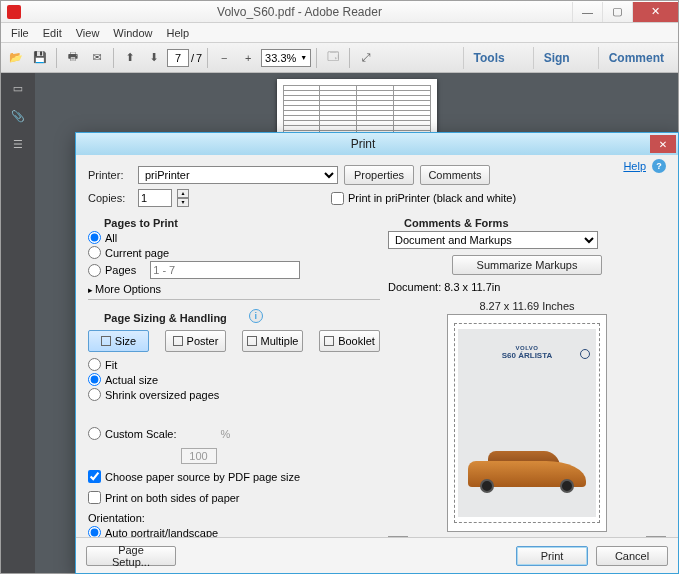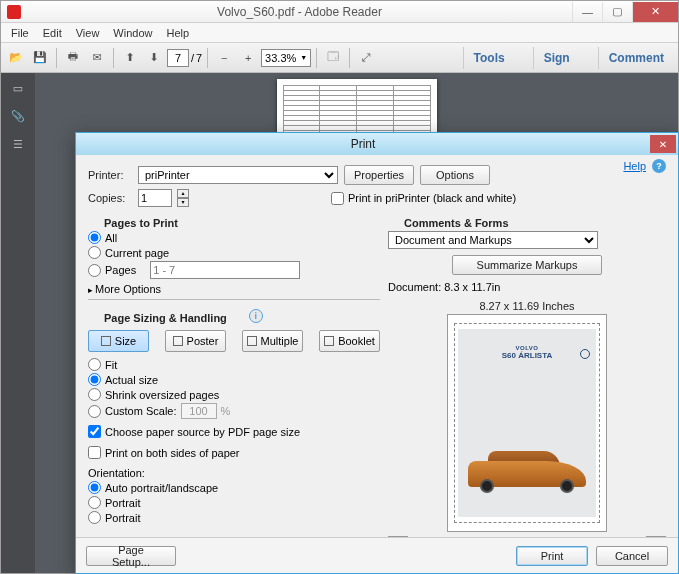--- a/index.html
+++ b/index.html
@@ -80,21 +80,21 @@
 .nav-row .slider .thumb { position: absolute; left: 2px; top: -4px; width: 8px; height: 12px; background: #f6f6f6; border: 1px solid #888; border-radius: 2px; }
 
 .dlg-footer { position: absolute; left: 0; right: 0; bottom: 0; height: 36px; border-top: 1px solid #ccc; background: #f4f4f4; display: flex; align-items: center; padding: 0 10px; gap: 8px; }
 .dlg-footer .spacer { flex: 1; }
 .btn.primary { border-color: #5a9fd6; box-shadow: 0 0 0 1px #a8d8f0 inset; }
 
 .help-link { color: #0066cc; text-decoration: underline; }
 .help-ico { width: 14px; height: 14px; border-radius: 50%; background: #4aa3df; color: #fff; display: inline-flex; align-items: center; justify-content: center; font-size: 9px; font-weight: 700; }
 
 .disabled { color: #999; }
-.scale-box { width: 36px; border: 1px solid #aaa; background: #f4f4f4; color: #999; height: 16px; text-align: center; }
+.scale-box { width: 36px; border: 1px solid #aaa; background: #f4f4f4; color: #999; height: 16px; text-align: center; margin-top: 45px; }
 
 .center-txt { text-align: center; color: #222; }
 </style>
 </head>
 <body>
 
 <div class="main-window">
   <div class="titlebar">
     <div class="app-icon"></div>
     <div class="title">Volvo_S60.pdf - Adobe Reader</div>
@@ -243,21 +243,21 @@
       <a class="help-link">Help</a>
       <span class="help-ico">?</span>
     </div>
 
     <div class="row">
       <span class="lbl" style="width:44px">Printer:</span>
       <select class="printer">
         <option>priPrinter</option>
       </select>
       <button class="btn" style="width:70px">Properties</button>
-      <button class="btn" style="width:70px">Options</button>
+      <button class="btn" style="width:70px">Comments</button>
     </div>
 
     <div class="row">
       <span class="lbl" style="width:44px">Copies:</span>
       <input class="numfield" value="1" style="">
       <div class="spin">
           <div>▴</div>
           <div>▾</div>
         </div>
       <span style="width:130px"></span>

